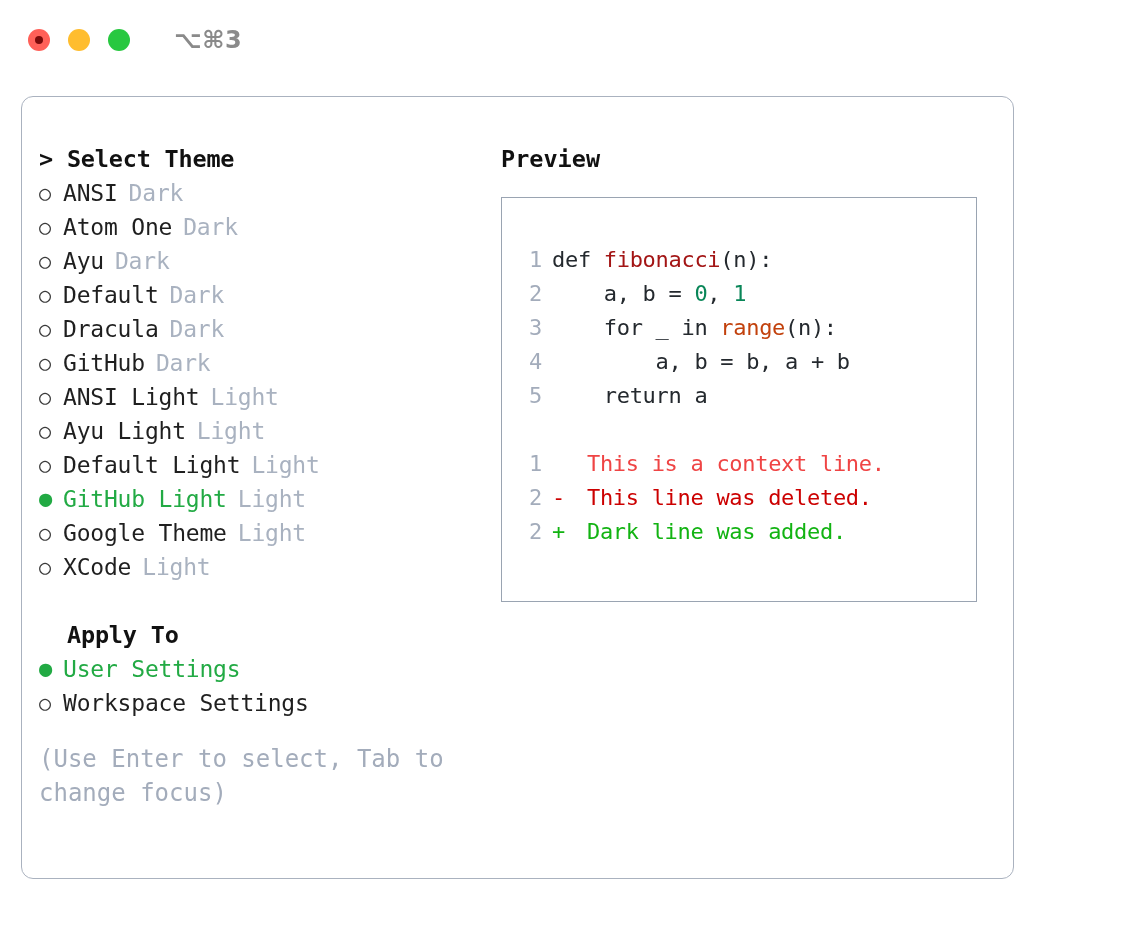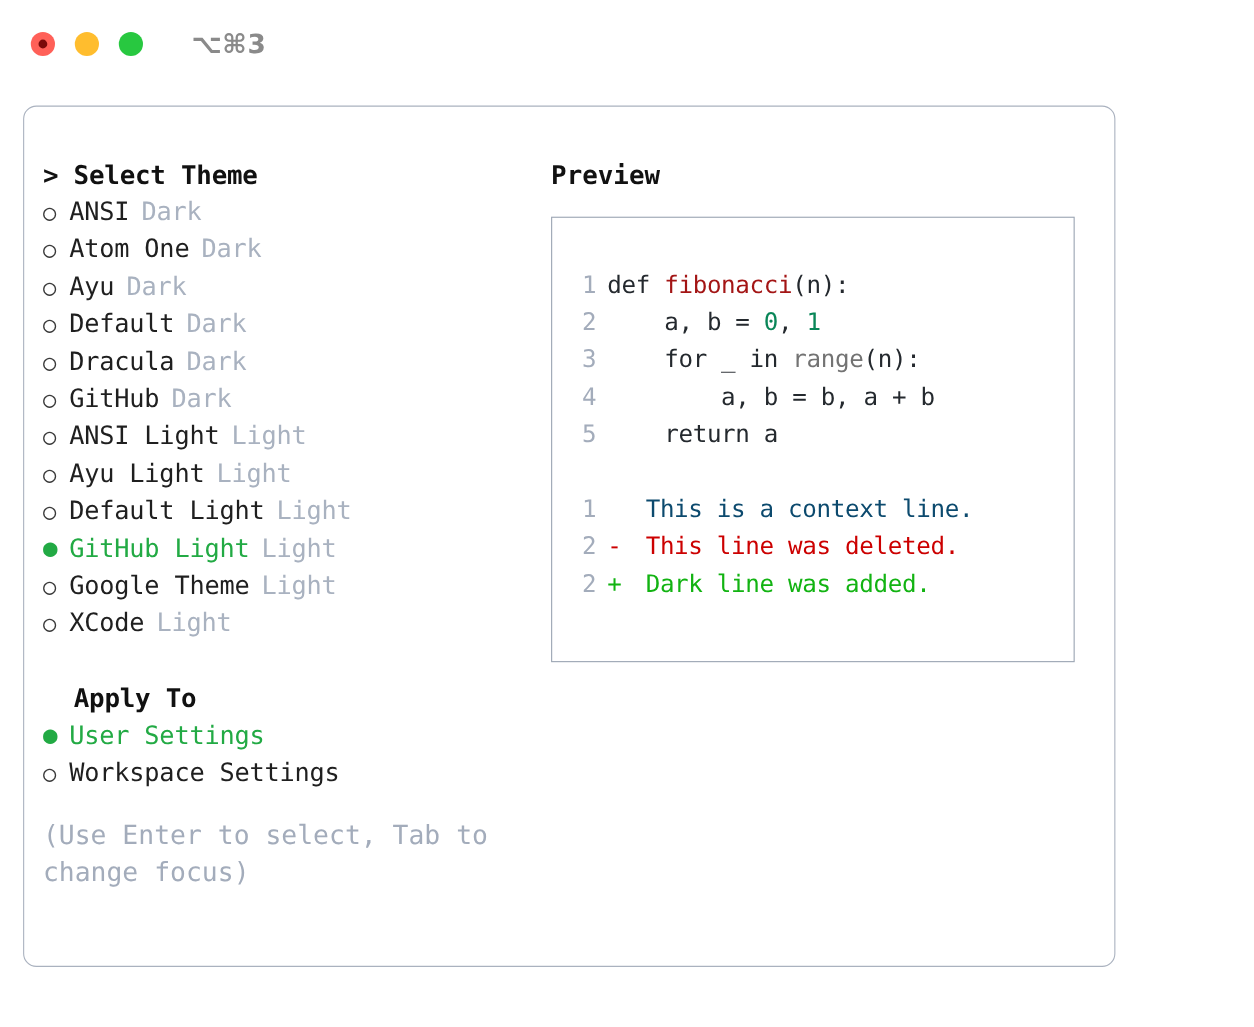--- a/index.html
+++ b/index.html
@@ -179,28 +179,28 @@
     flex: none;
     text-align: right;
     color: #a3acbb;
     margin-right: 10px;
   }
   .code-blank { height: 34px; }
 
   .tok-plain { color: #24292e; }
   .tok-fn    { color: #a31515; }
   .tok-num   { color: #098658; }
-  .tok-call  { color: #737373; }
+  .tok-call  { color: #c2410c; }
 
   .diff-mark {
     display: inline-block;
     width: 22px;
     flex: none;
   }
-  .diff-ctx  { color: #0c4a6e; }
+  .diff-ctx  { color: #ef4444; }
   .diff-del  { color: #cc0000; }
   .diff-add  { color: #12b312; }
 </style>
 </head>
 <body>
 
 <div id="window-frame">
 
   <div id="titlebar">
     <div class="traffic-light close">

